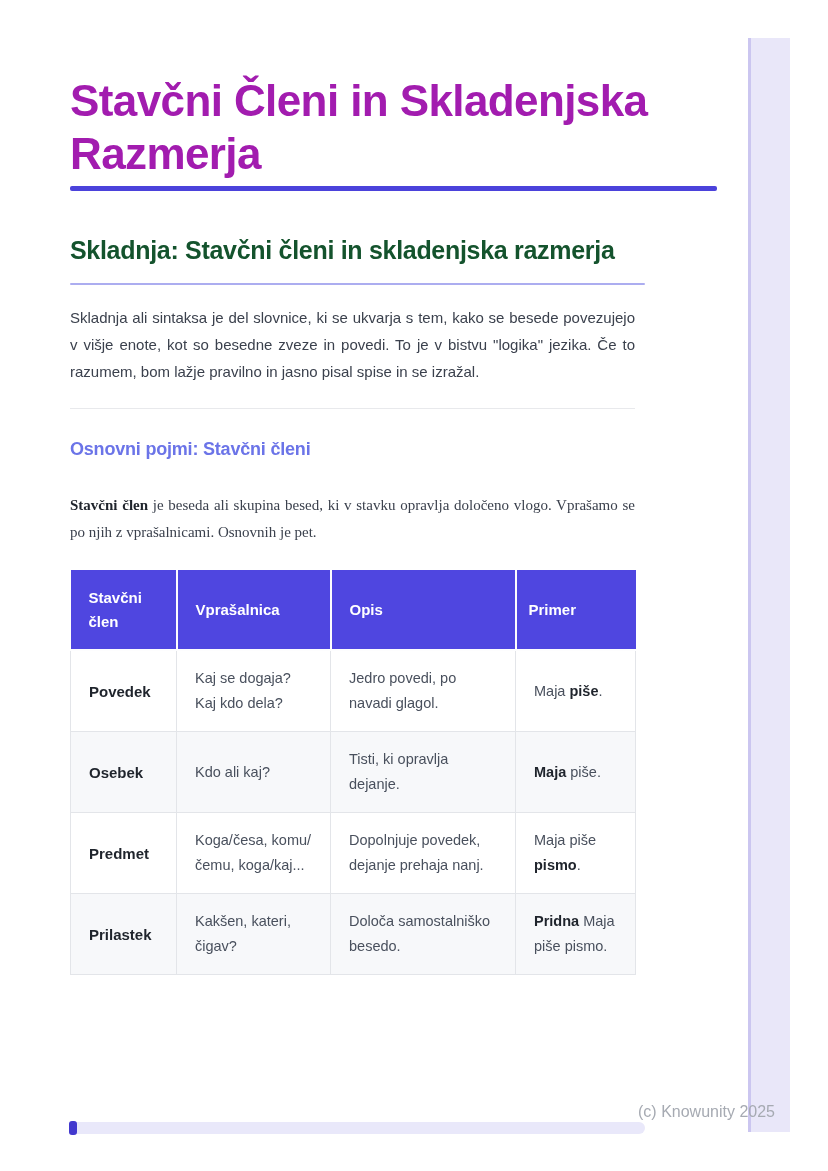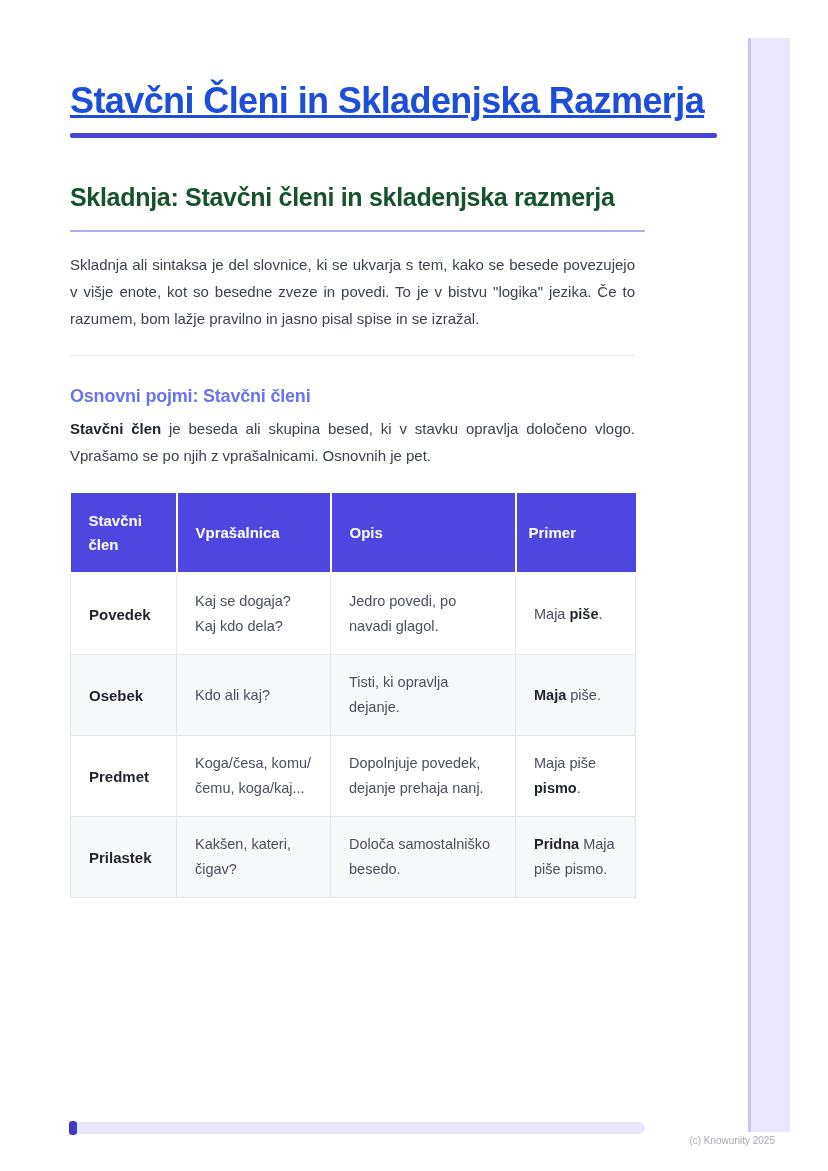--- a/index.html
+++ b/index.html
@@ -12,26 +12,25 @@
     color: #3B414D;
   }
   .content {
     position: absolute;
     left: 70px; top: 0;
     width: 565px;
   }
   .page-title {
     margin-top: 74px;
     width: 640px;
-    font-size: 36px;
+    font-size: 44px;
     font-weight: 800;
     letter-spacing: -0.6px;
     line-height: 53px;
-    color: #1d4ed8;
-    text-decoration: underline;
+    color: #a21caf;
   }
   .title-rule {
     margin-top: 6px;
     width: 647px;
     height: 5px;
     background: #4B42DB;
     border-radius: 2px;
   }
   .section-heading {
     margin-top: 41px;
@@ -63,21 +62,21 @@
     background: #E8E9EC;
     border: none;
   }
   .subsection-heading {
     margin-top: 30px;
     font-size: 18px;
     font-weight: 700;
     letter-spacing: -0.2px;
     color: #6B74E8;
   }
-  .def-par { margin-top: 8px; }
+  .def-par { margin-top: 32px; font-family: Liberation Serif, serif; }
   .def-par strong, .doc-table td strong { font-weight: 700; color: #1F242C; }
 
   .doc-table {
     margin-top: 24px;
     width: 565px;
     border-collapse: collapse;
     table-layout: fixed;
   }
   .doc-table th {
     background: #4F46E0;
@@ -107,24 +106,23 @@
   .doc-table tbody tr:nth-child(even) td { background: #F7F8FA; }
   .doc-table td.c1 {
     font-weight: 700;
     font-size: 15px;
     color: #1F242C;
   }
   .footer-copyright {
     position: absolute;
     top: 1103px;
     right: 53px;
-    font-size: 10px;
+    font-size: 16px;
     color: #A6AAB2;
     z-index: 3;
-    margin-top: 32px;
   }
   .side-strip {
     position: absolute;
     left: 748px; top: 38px;
     width: 42px; height: 1094px;
     background: #E9E7F9;
     border-left: 3px solid #CBC6F0;
     z-index: 1;
   }
   .callout-sliver {

